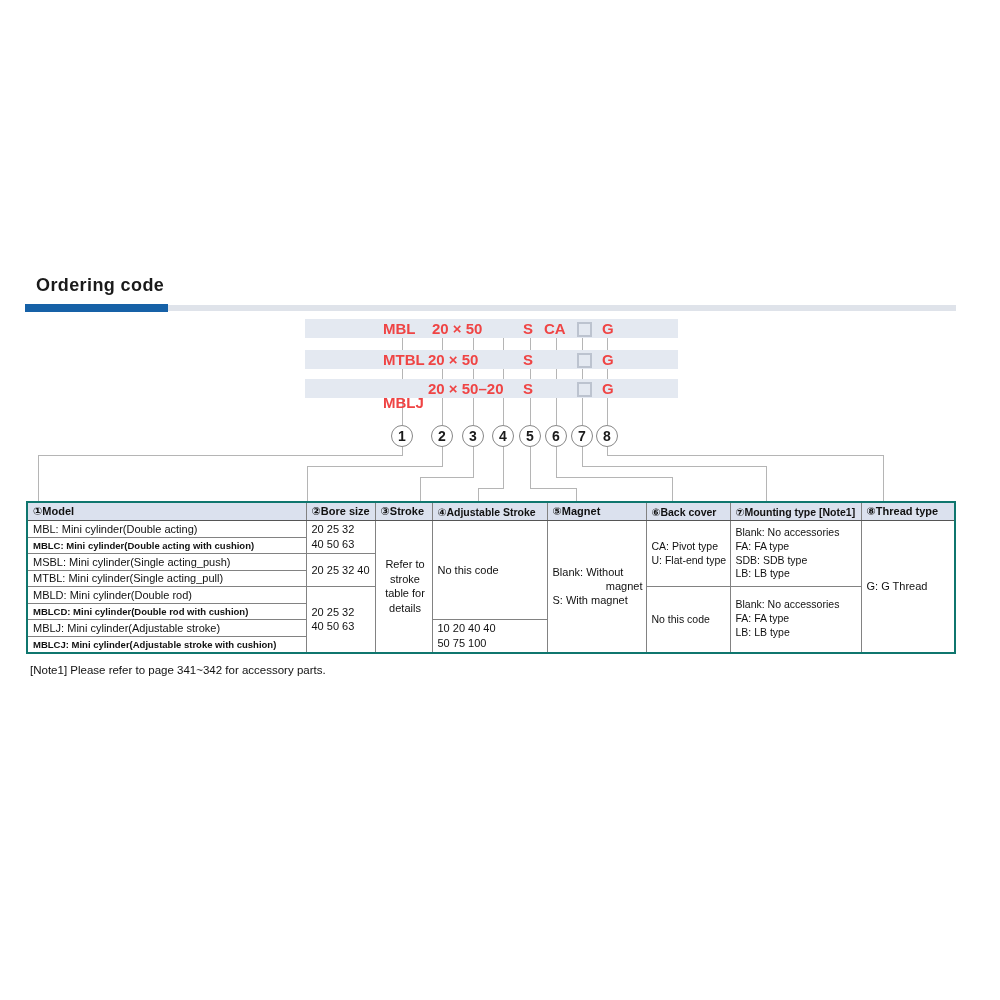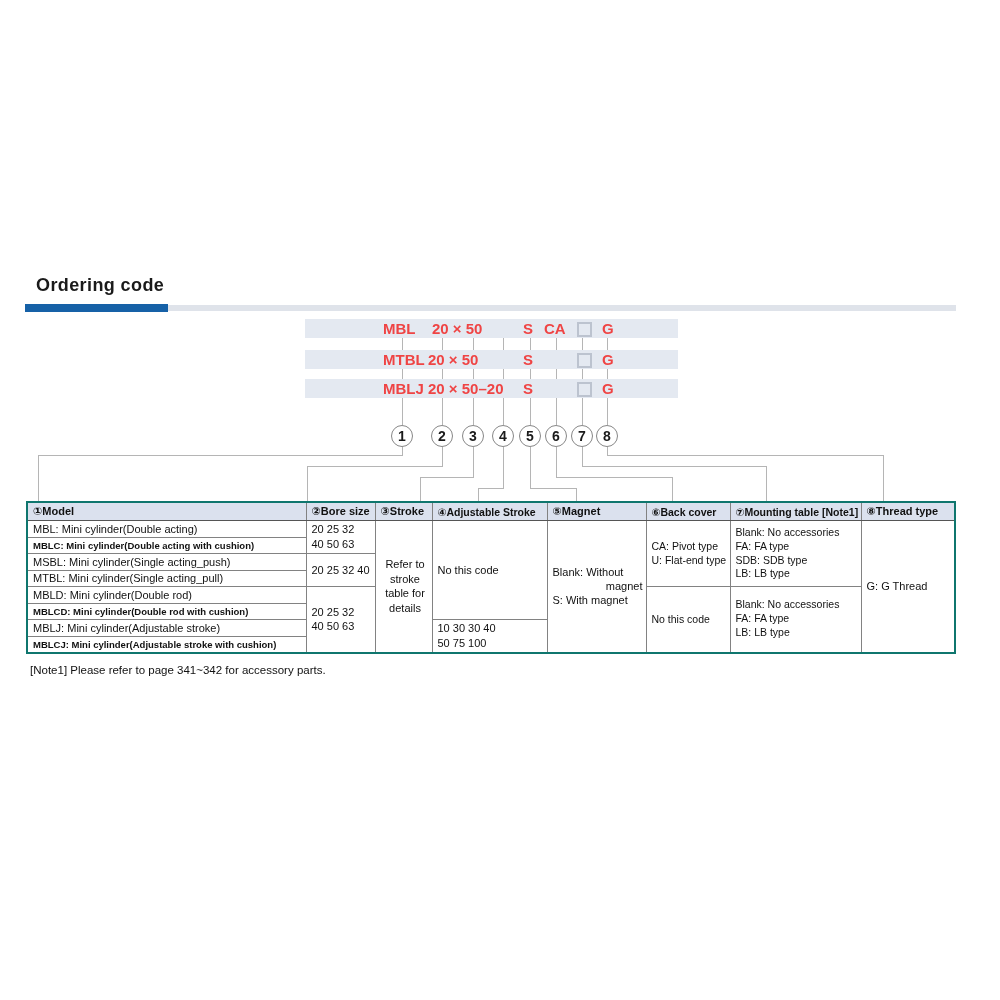--- a/index.html
+++ b/index.html
@@ -56,21 +56,21 @@
   <span class="tok" style="left:544px;top:319px">CA</span>
   <span class="sq" style="left:577px;top:322px"></span>
   <span class="tok" style="left:602px;top:319px">G</span>
 
   <span class="tok" style="left:383px;top:350px">MTBL</span>
   <span class="tok" style="left:428px;top:350px">20 × 50</span>
   <span class="tok" style="left:523px;top:350px">S</span>
   <span class="sq" style="left:577px;top:353px"></span>
   <span class="tok" style="left:602px;top:350px">G</span>
 
-  <span class="tok" style="left:383px;top:379px">MBLJ</span>
+  <span class="tok" style="left:383px;top:393px">MBLJ</span>
   <span class="tok" style="left:428px;top:379px">20 × 50–20</span>
   <span class="tok" style="left:523px;top:379px">S</span>
   <span class="sq" style="left:577px;top:382px"></span>
   <span class="tok" style="left:602px;top:379px">G</span>
 
   <div class="circle" style="left:391px">1</div>
   <div class="circle" style="left:431px">2</div>
   <div class="circle" style="left:462px">3</div>
   <div class="circle" style="left:492px">4</div>
   <div class="circle" style="left:519px">5</div>
@@ -90,21 +90,21 @@
         <col style="width:94px">
     </colgroup>
     <thead>
       <tr>
         <th>①Model</th>
         <th>②Bore size</th>
         <th>③Stroke</th>
         <th class="cond">④Adjustable Stroke</th>
         <th>⑤Magnet</th>
         <th class="cond">⑥Back cover</th>
-        <th class="cond">⑦Mounting table [Note1]</th>
+        <th class="cond">⑦Mounting type [Note1]</th>
         <th>⑧Thread type</th>
       </tr>
     </thead>
     <tbody>
       <tr>
         <td class="model">MBL: Mini cylinder(Double acting)</td>
         <td class="bore pre" rowspan="2">20 25 32
 40 50 63</td>
         <td class="pre ctr" rowspan="8">Refer to
 stroke
@@ -143,21 +143,21 @@
         <td class="back" rowspan="4">No this code</td>
         <td class="mount pre" rowspan="4">Blank: No accessories
 FA: FA type
 LB: LB type</td>
       </tr>
       <tr>
         <td class="model small">MBLCD: Mini cylinder(Double rod with cushion)</td>
       </tr>
       <tr>
         <td class="model">MBLJ: Mini cylinder(Adjustable stroke)</td>
-        <td class="adj pre" rowspan="2">10 30 30 40
+        <td class="adj pre" rowspan="2">10 20 40 40
 50 75 100</td>
       </tr>
       <tr>
         <td class="model small">MBLCJ: Mini cylinder(Adjustable stroke with cushion)</td>
       </tr>
     </tbody>
   </table>
 
   <div class="note">[Note1]  Please refer to page 341~342 for accessory parts.</div>
 <div class="cl" style="left: 402px; top: 338px; width: 1px; height: 87px;"></div>

